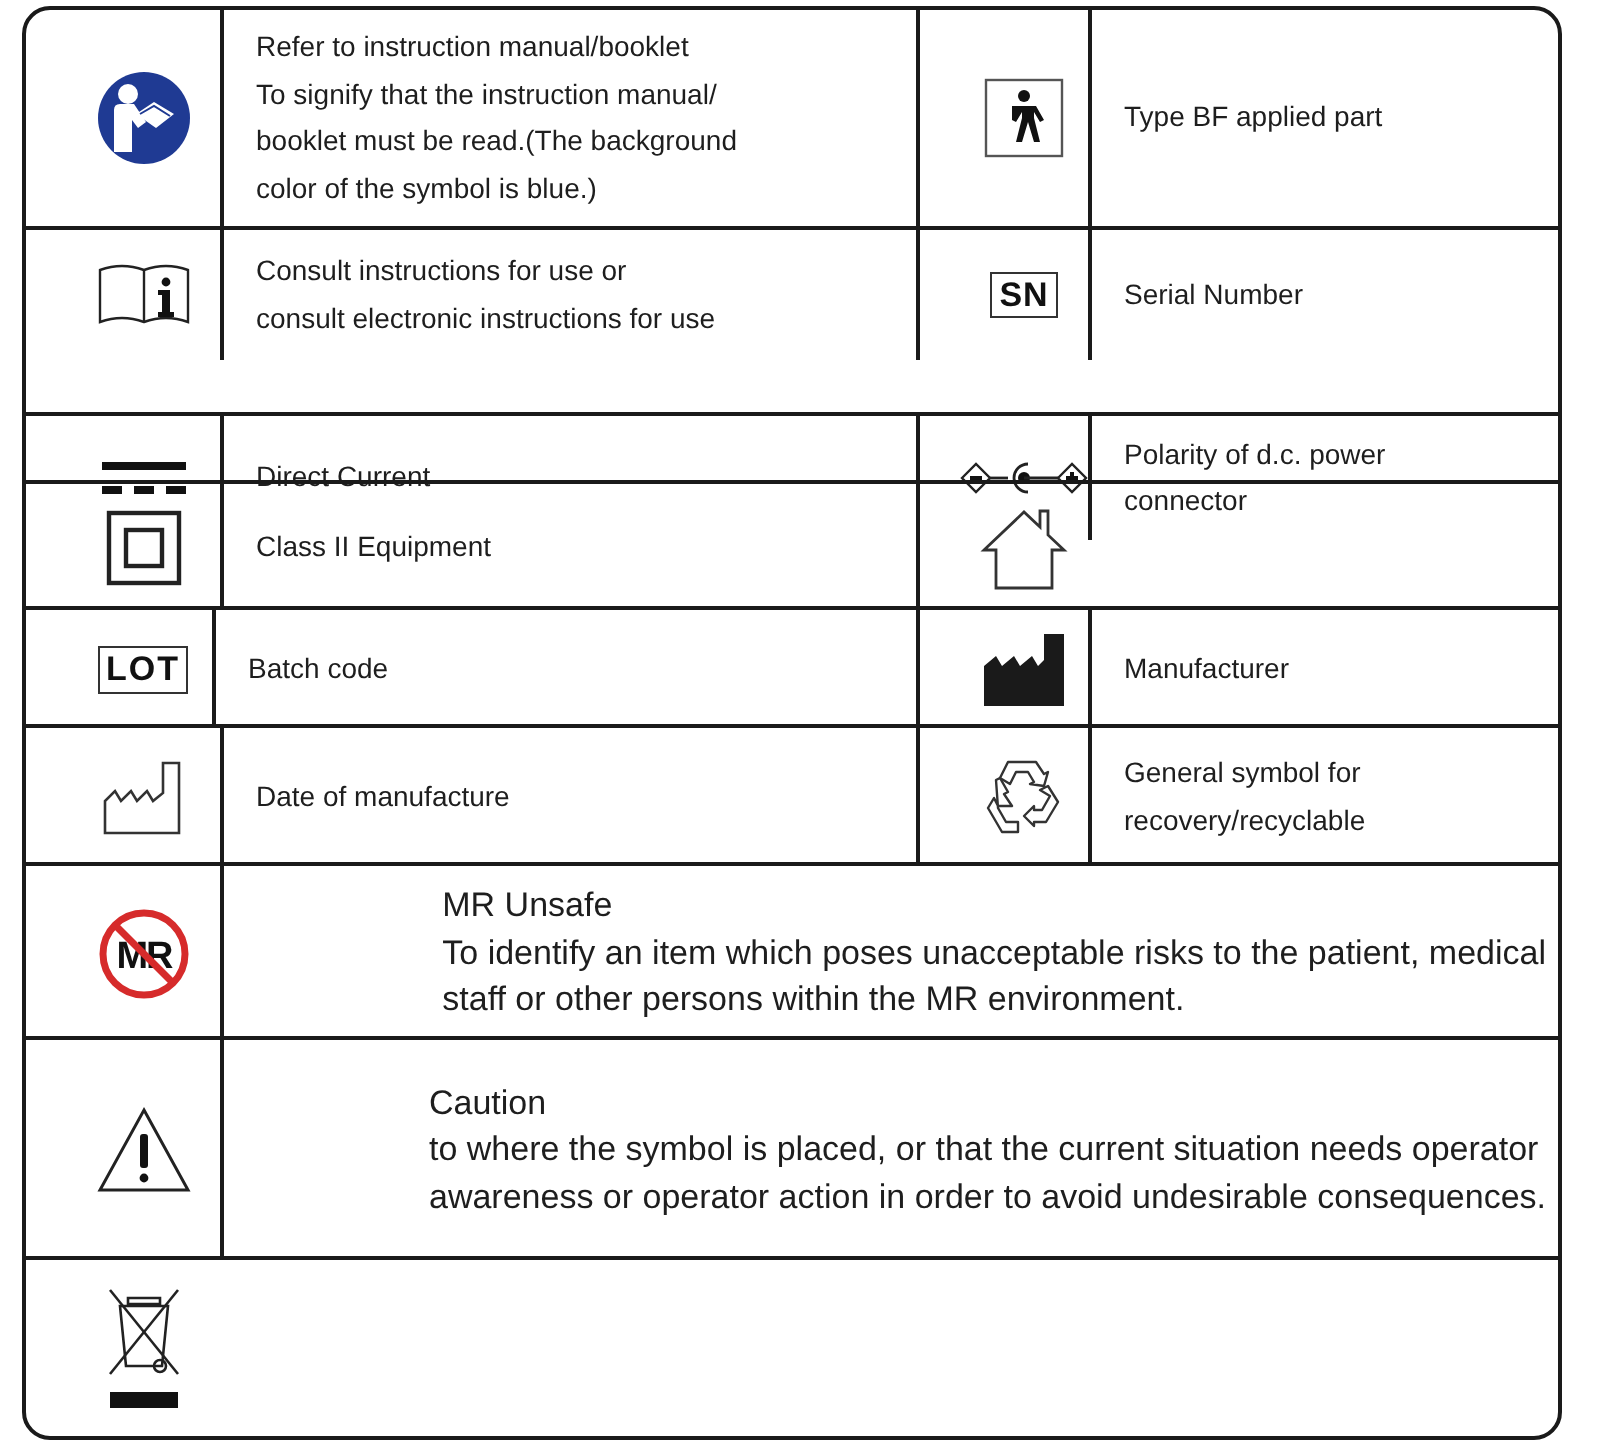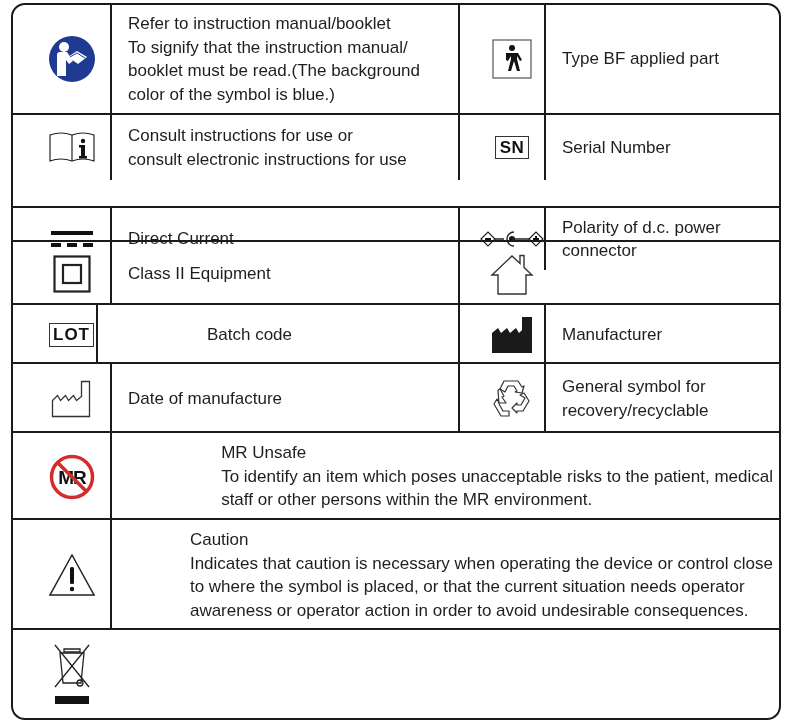--- a/index.html
+++ b/index.html
@@ -5,21 +5,21 @@
     html, body { margin: 0; padding: 0; background: #ffffff; }
     body { width: 804px; height: 722px; position: relative; overflow: hidden;
            font-family: "Liberation Sans", sans-serif; color: #1e1e1e; }
     .sheet { position: absolute; left: 11px; top: 3px; width: 766px; height: 713px;
              border: 2px solid #1a1a1a; border-radius: 14px; overflow: hidden; }
     .row { position: absolute; left: 0; right: 0; border-top: 2px solid #1a1a1a; }
     .row.first { border-top: none; }
     .cell { position: absolute; top: 0; bottom: 0; box-sizing: border-box; }
     .icon-cell { display: flex; align-items: center; justify-content: center; padding-left: 20px; }
     .text-cell { display: flex; align-items: center; padding-left: 16px; padding-right: 6px;
-                 font-size: 17px; line-height: 23.5px; color: #1e1e1e; }
+                 font-size: 14px; line-height: 23.5px; color: #1e1e1e; }
     .text-cell .inner { display: block; }
     .vline { border-left: 2px solid #1a1a1a; }
     .line { display: block; white-space: nowrap; }
     .wide-text { font-size: 17px; line-height: 23.5px; justify-content: flex-end; }
     svg { display: block; }
   </style>
 </head>
 <body>
 
 <div class="sheet">
@@ -132,21 +132,21 @@
       <svg width="44" height="42" viewBox="0 0 44 42">
         <path d="M2 22 l20-19 l8 7.5 v-8 h4 v12 l8 7.5 h-6 v19 h-28 v-19 z" fill="#fff" stroke="#333" stroke-width="1.4" stroke-linejoin="miter"></path>
       </svg>
     </div>
   </div>
 
   <div class="row" style="top:298px;height:59px;">
     <div class="cell icon-cell" style="left:0;width:97px;">
       <div style="border:1.5px solid #333;padding:0 3px;font-weight:bold;font-size:17px;line-height:22px;letter-spacing:1px;color:#111;">LOT</div>
     </div>
-    <div class="cell text-cell vline" style="left:83px;width:295px;justify-content:center;">
+    <div class="cell text-cell vline" style="left:93px;width:295px;">
       <span class="inner">
         <span class="line">Batch code</span>
       </span>
     </div>
     <div class="cell icon-cell vline" style="left:445px;width:86px;">
       <svg width="42" height="38" viewBox="0 0 42 38">
         <path d="M1 37 v-20 l6-5 l3 5 l6-5 l3 5 l6-5 l3 5 l3-3 v-13 h10 v36 z" fill="#1a1a1a"></path>
       </svg>
     </div>
     <div class="cell text-cell vline" style="left:531px;right:0;">
@@ -205,21 +205,20 @@
     <div class="cell icon-cell" style="left:0;width:97px;">
       <svg width="48" height="44" viewBox="0 0 48 44">
         <path d="M24 2 l22 40 h-44 z" fill="#fff" stroke="#222" stroke-width="1.5" stroke-linejoin="miter"></path>
         <rect x="22" y="14" width="4" height="17" rx="1.5" fill="#111"></rect>
         <circle cx="24" cy="36" r="2.2" fill="#111"></circle>
       </svg>
     </div>
     <div class="cell text-cell vline wide-text" style="left:97px;right:0;">
       <span class="inner">
         <span class="line">Caution</span>
-        <span class="line">Indicates that caution is necessary when operating the device or control close</span>
         <span class="line">to where the symbol is placed, or that the current situation needs operator</span>
         <span class="line">awareness or operator action in order to avoid undesirable consequences.</span>
       </span>
     </div>
   </div>
 
   <div class="row" style="top:623px;bottom:0;">
     <div class="cell icon-cell" style="left:0;width:97px;">
       <svg width="40" height="66" viewBox="0 0 40 66">
         <g fill="none" stroke="#222" stroke-width="1.3">

